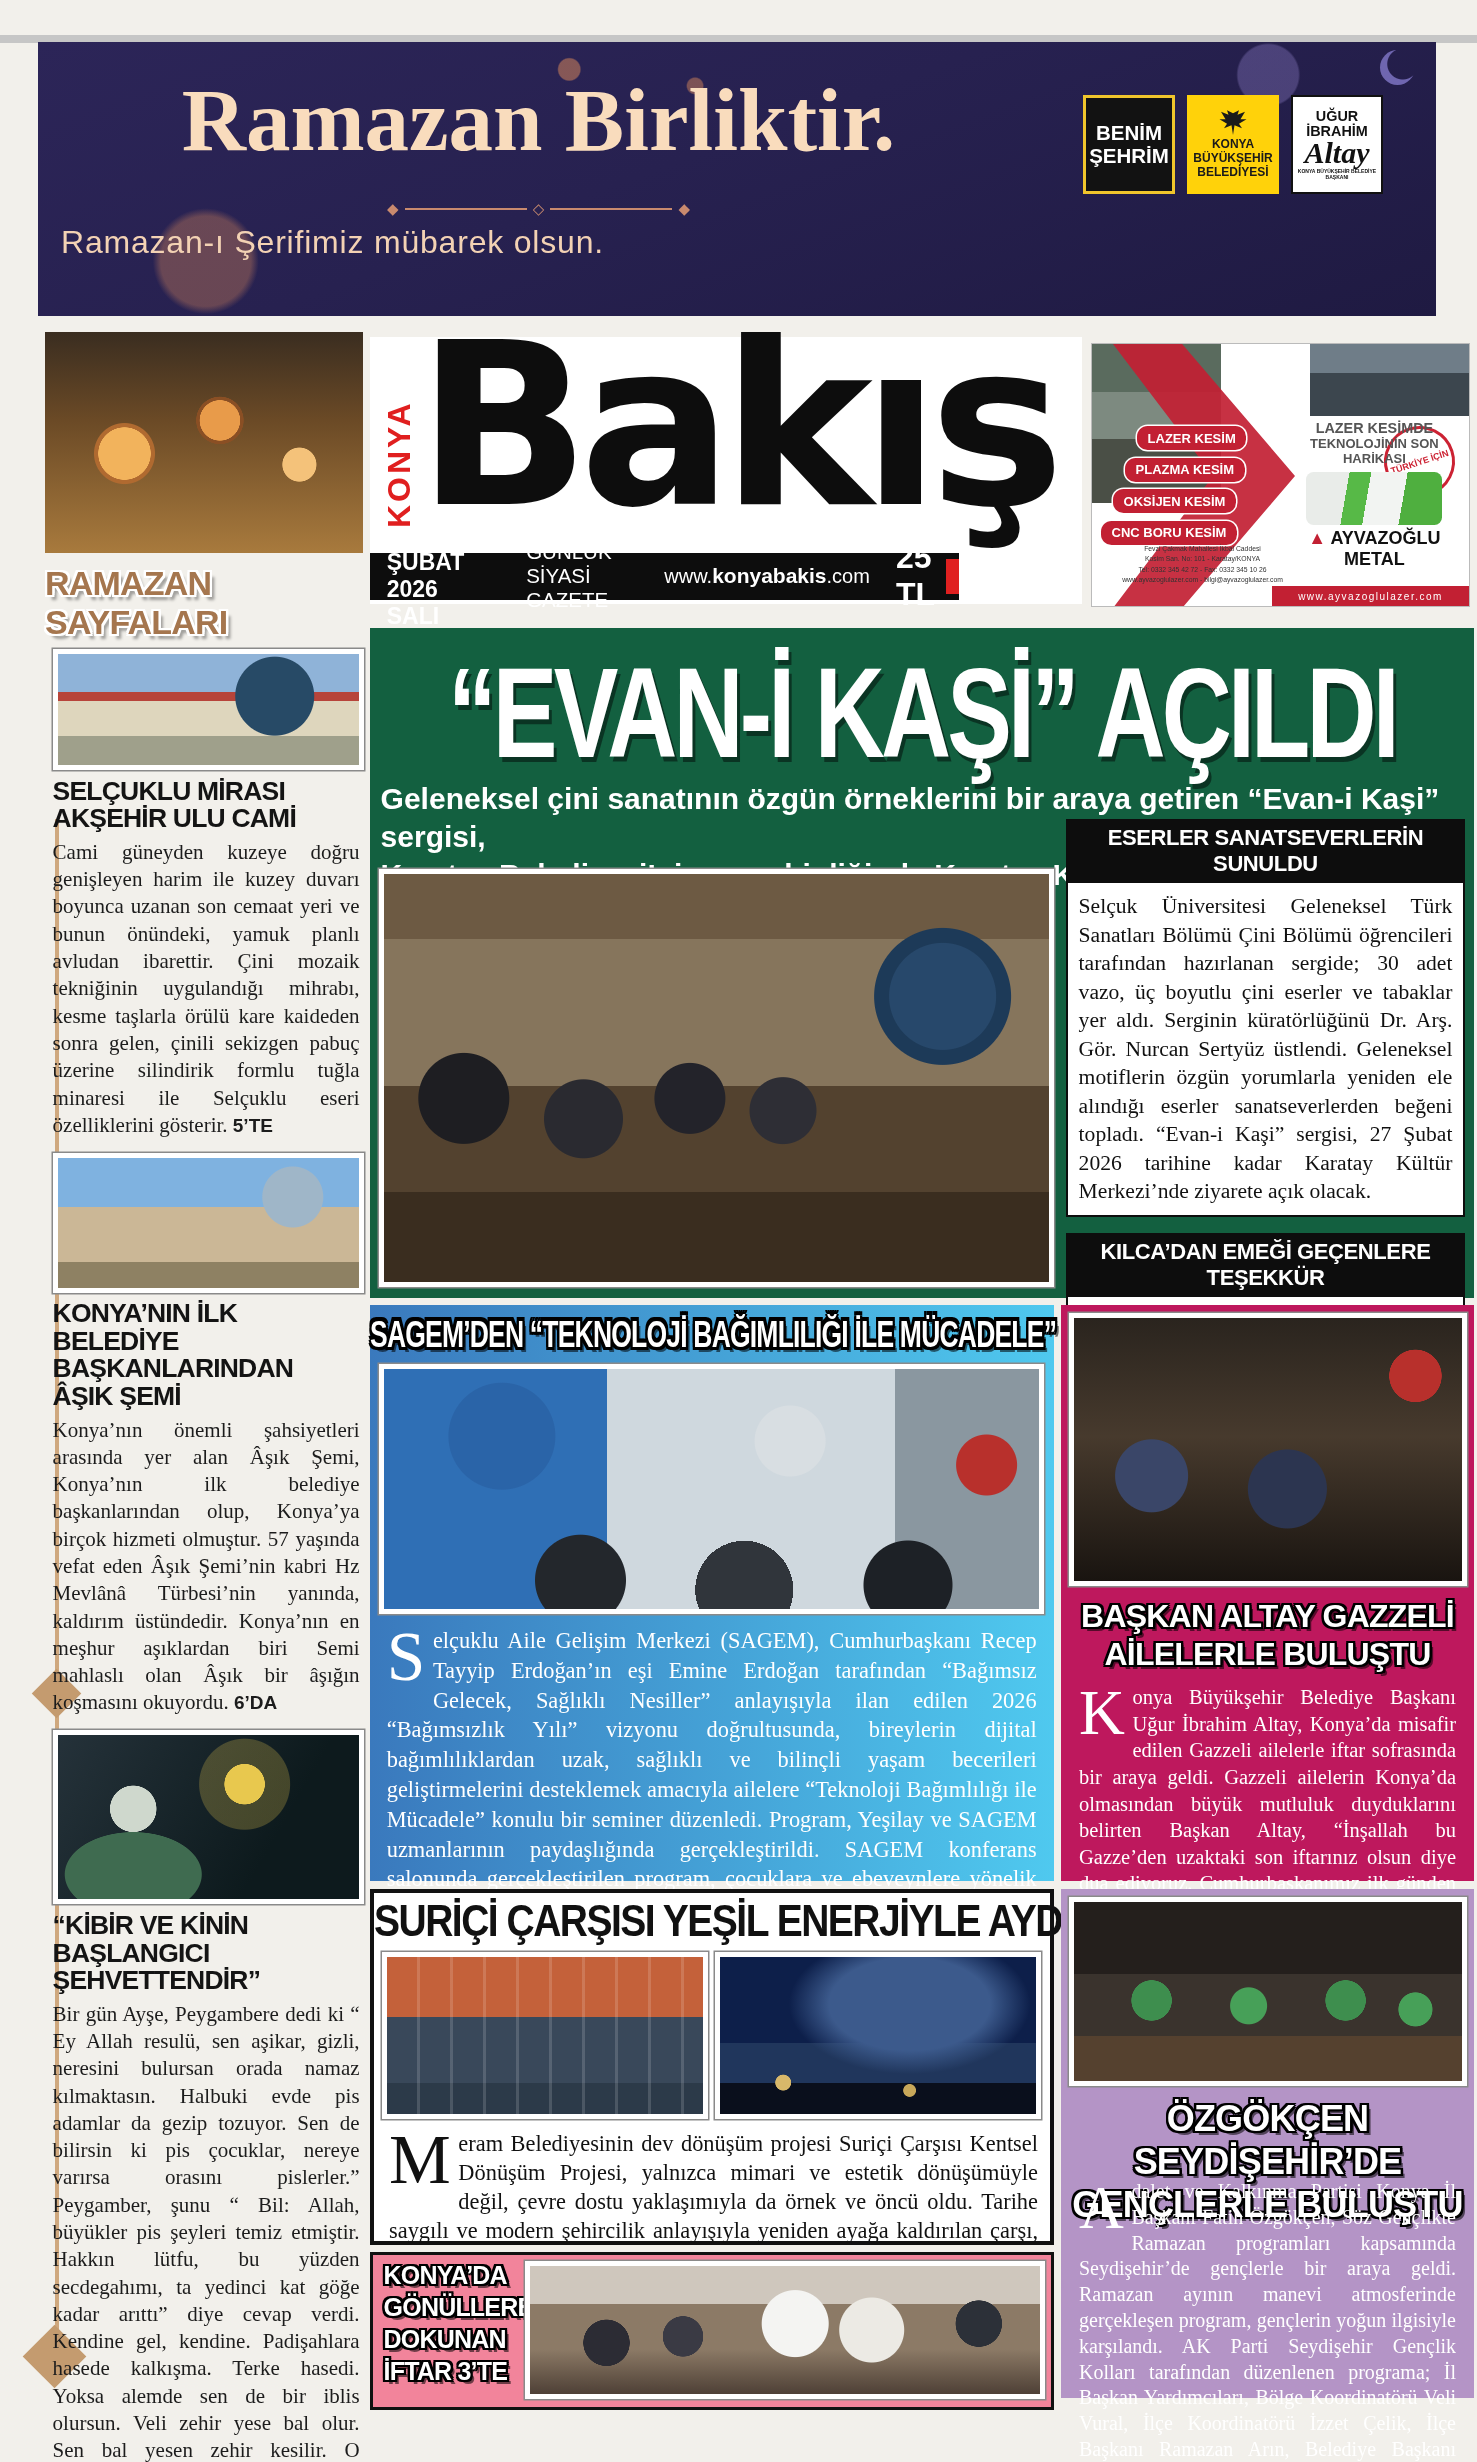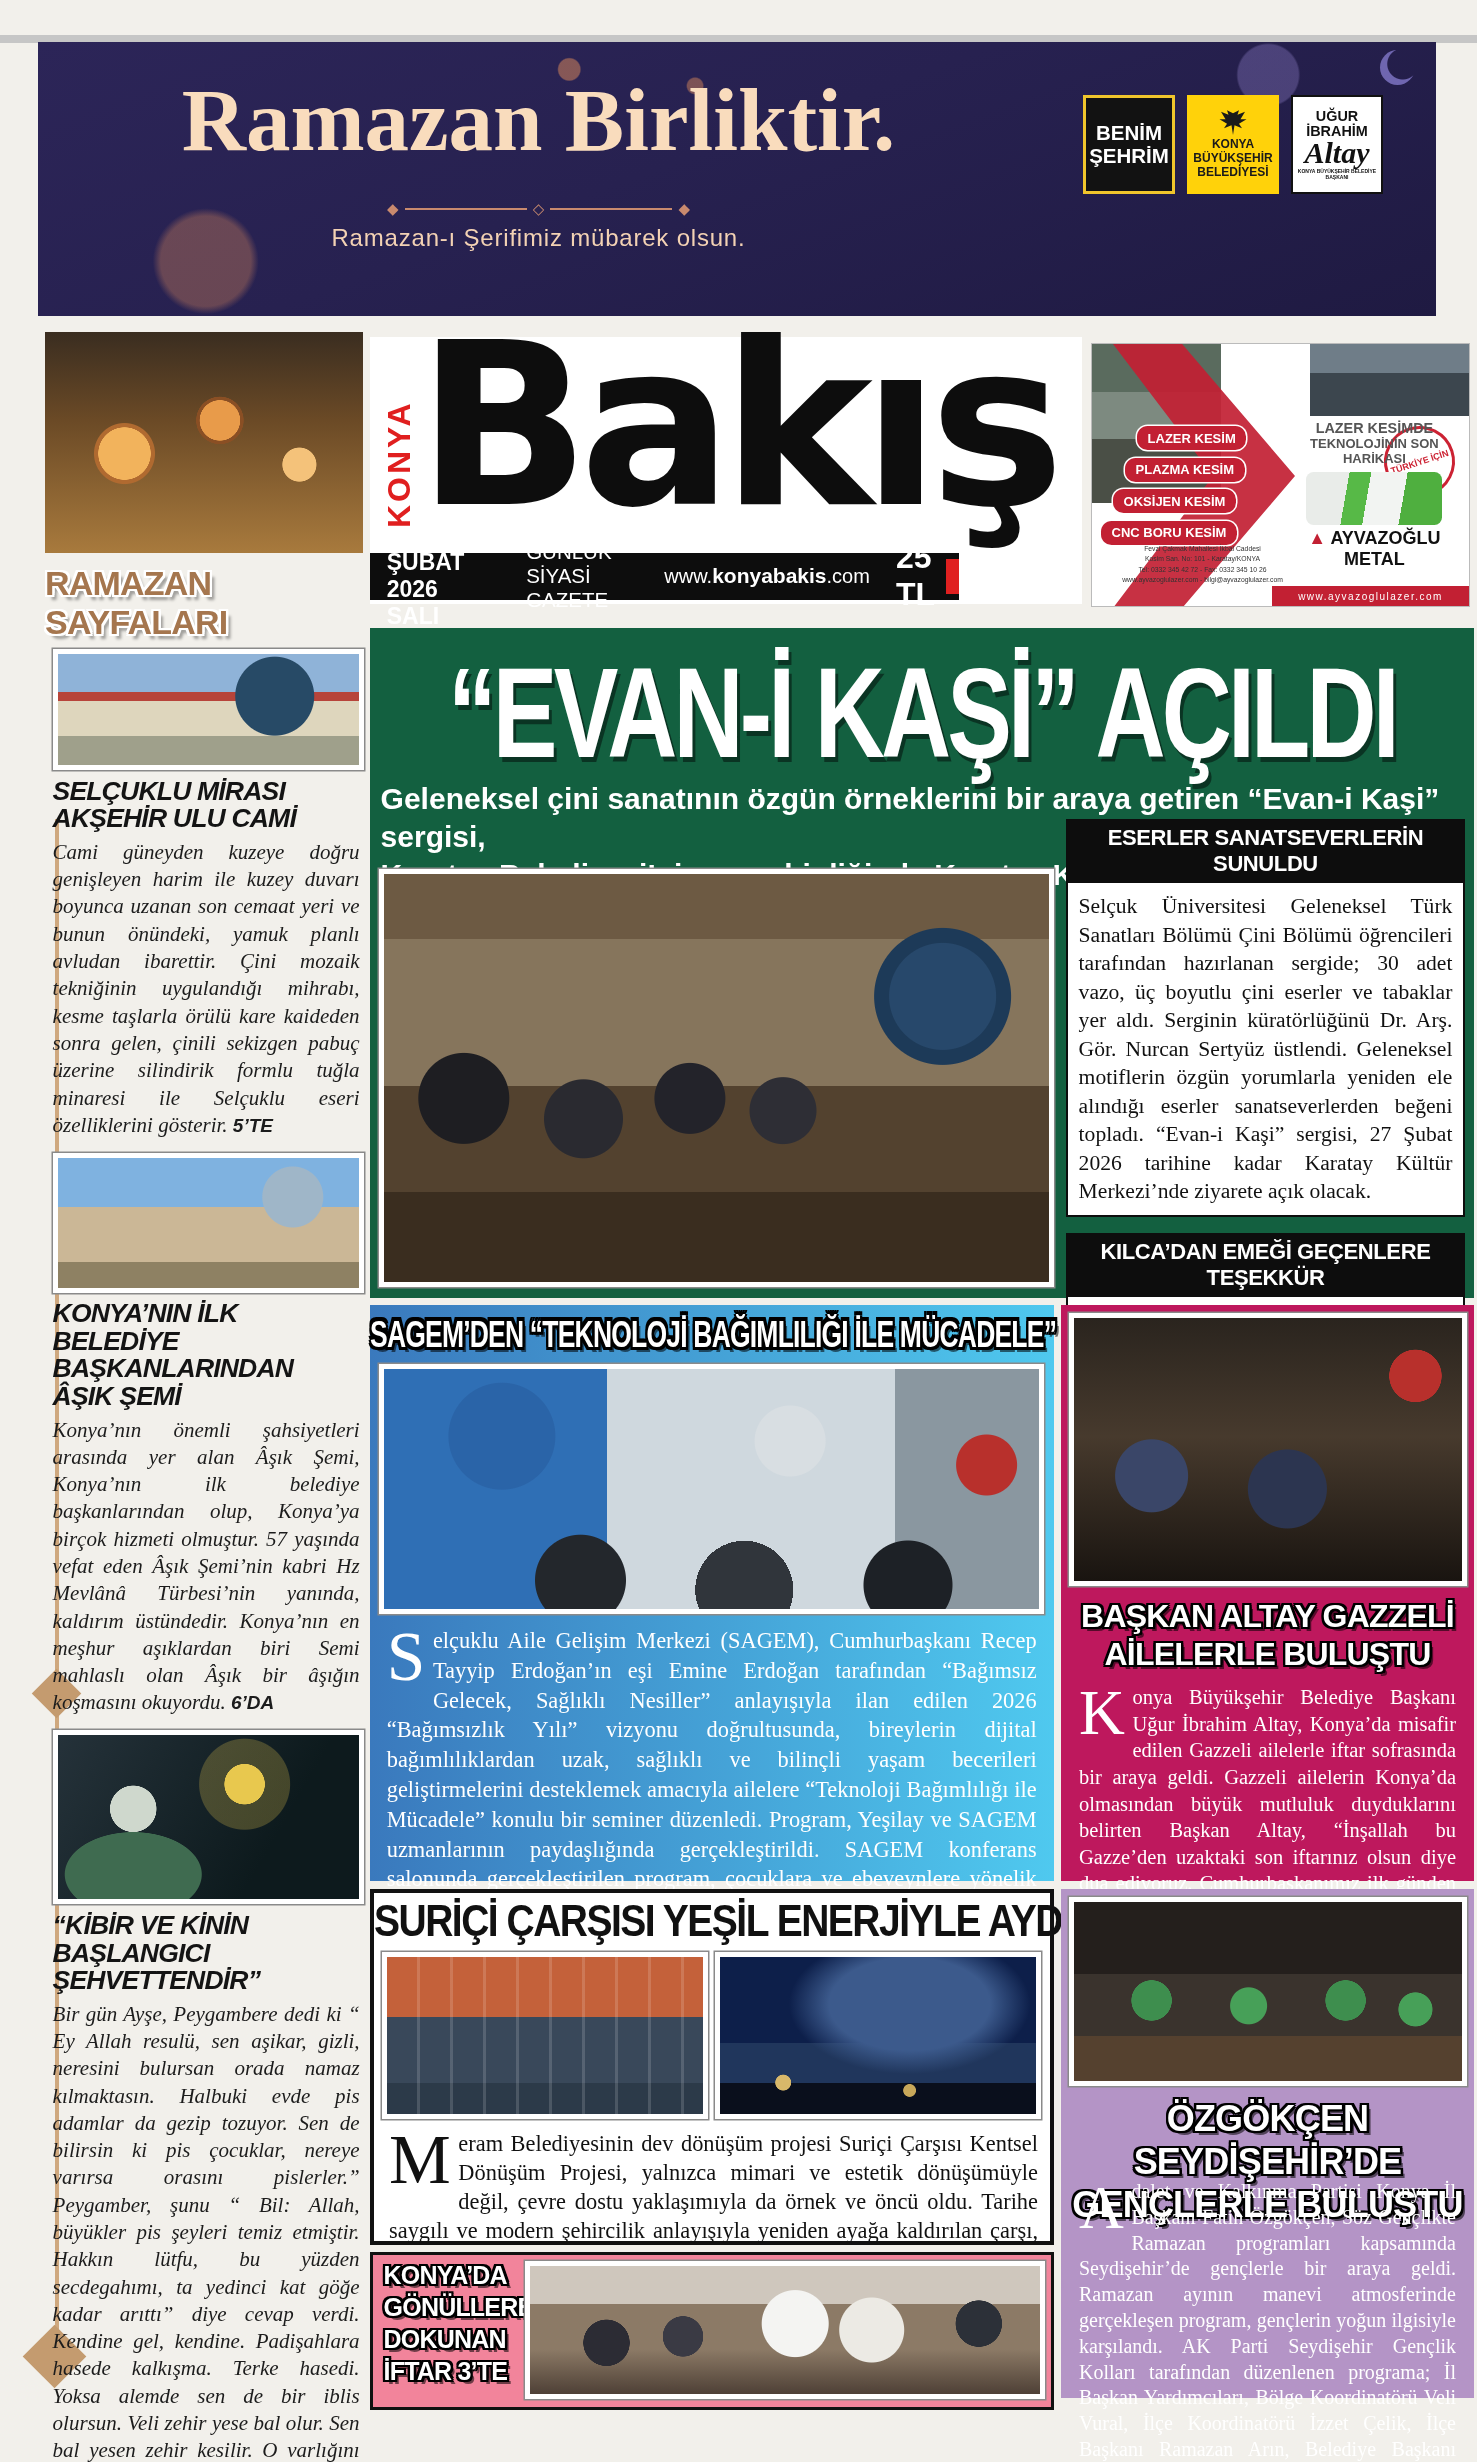--- a/index.html
+++ b/index.html
@@ -25,22 +25,22 @@
      radial-gradient(circle at 12% 80%, rgba(226,140,90,.35) 0 45px, transparent 53px),
      radial-gradient(circle at 38% 10%, rgba(226,140,90,.5) 0 10.6px, transparent 12px),
      radial-gradient(circle at 47% 16%, rgba(226,140,90,.45) 0 7.6px, transparent 9px),
      linear-gradient(160deg,#2c2558 0%,#272150 45%,#1f1a42 100%);
      overflow:hidden;}
   .banner-title{position:absolute;left:23px;top:26.5px;width:955px;text-align:center;
      font-family:"Liberation Serif",serif;font-weight:bold;font-size:89px;color:#f9dcbd;}
   .banner-divider{position:absolute;left:349px;top:158px;width:303px;display:flex;align-items:center;gap:6px;color:#c98a6e;}
   .banner-divider .line{flex:1;height:1.5px;background:#c98a6e;}
   .banner-divider .dia{font-size:15px;}
-  .banner-sub{position:absolute;left:23px;top:182px;width:955px;text-align:center;
-     font-size:24px;color:#f3d2b4;letter-spacing:0.8px;}
+  .banner-sub{position:absolute;left:23px;top:182px;width:955px;
+     font-size:32px;color:#f3d2b4;letter-spacing:0.8px;}
   .logo-row{position:absolute;right:53px;top:53px;display:flex;gap:12px;}
   .logo{width:92px;height:99px;box-sizing:border-box;display:flex;flex-direction:column;
         align-items:center;justify-content:center;text-align:center;}
   .logo-benim{background:#121212;border:3px solid #f0c52c;color:#fff;font-weight:bold;font-size:20.5px;line-height:1.1;}
   .logo-konya{background:#ffd20a;color:#1a1a1a;font-weight:bold;font-size:12px;line-height:1.15;}
   .logo-altay{background:#fff;border:2.3px solid #111;color:#111;font-weight:bold;font-size:14.4px;line-height:1.05;}
   .logo-altay .script{font-family:"Liberation Serif",serif;font-style:italic;font-size:30px;line-height:.9;}
   .logo-altay .tiny{font-size:5px;font-weight:bold;margin-top:3px;}
   .eagle{width:30px;height:26px;margin-bottom:2.3px;}
   .crescent{position:absolute;right:21px;top:7.6px;width:35px;height:35px;border-radius:50%;
@@ -50,21 +50,21 @@
   .sidebar{left:45px;top:332px;width:318px;}
   .lantern{width:318px;height:221px;background:
      radial-gradient(circle at 25% 55%, #f2b35c 0 26px, #b06a30 26.5px 30px, transparent 31px),
      radial-gradient(circle at 55% 40%, #e89b4a 0 20px, #8a4f24 20.5px 23.5px, transparent 24px),
      radial-gradient(circle at 80% 60%, #f4c27a 0 16.7px, transparent 17.4px),
      linear-gradient(180deg,#3a2d20 0%,#6b4a26 40%,#a87a3d 100%);}
   .rs-title{margin:10.6px 0 6px 0;font-size:34px;font-weight:bold;letter-spacing:-0.8px;color:#a5764e;
      text-shadow:-2.3px 0 #fff,2.3px 0 #fff,0 -2.3px #fff,0 2.3px #fff,-2.3px -2.3px #fff,2.3px -2.3px #fff,
                  -2.3px 2.3px #fff,2.3px 2.3px #fff,4.5px 4.5px 3px rgba(0,0,0,.35);}
   .sb-photo{width:311px;margin:7.6px 0 7.6px 7.6px;}
-  .sb-art{margin:3px 0 13.6px 7.6px;width:307px;font-style:italic;}
+  .sb-art{margin:3px 0 13.6px 7.6px;width:307px;}
   .sb-h{font-size:26.5px;line-height:1.04;color:#141414;margin:3px 0 6px 0;}
   .sb-b{font-size:21px;line-height:1.3;color:#1c1c1c;}
   .sb-b b{font-family:"Liberation Sans",sans-serif;font-size:19px;}
   .ph-mosque{height:121px;background:
      radial-gradient(circle at 72% 38%, #274a66 0 39px, transparent 40px),
      linear-gradient(180deg,#8fb3d8 0 34%, #b7443a 34% 42%, #ded6bd 42% 74%, #9fa08b 74%);}
   .ph-turbe{height:140px;background:
      radial-gradient(circle at 78% 30%, #9fb6c8 0 30px, transparent 31px),
      linear-gradient(180deg,#7fb2e0 0 38%, #cbb796 38% 80%, #8e8163 80%);}
   .ph-dervis{height:174px;background:

